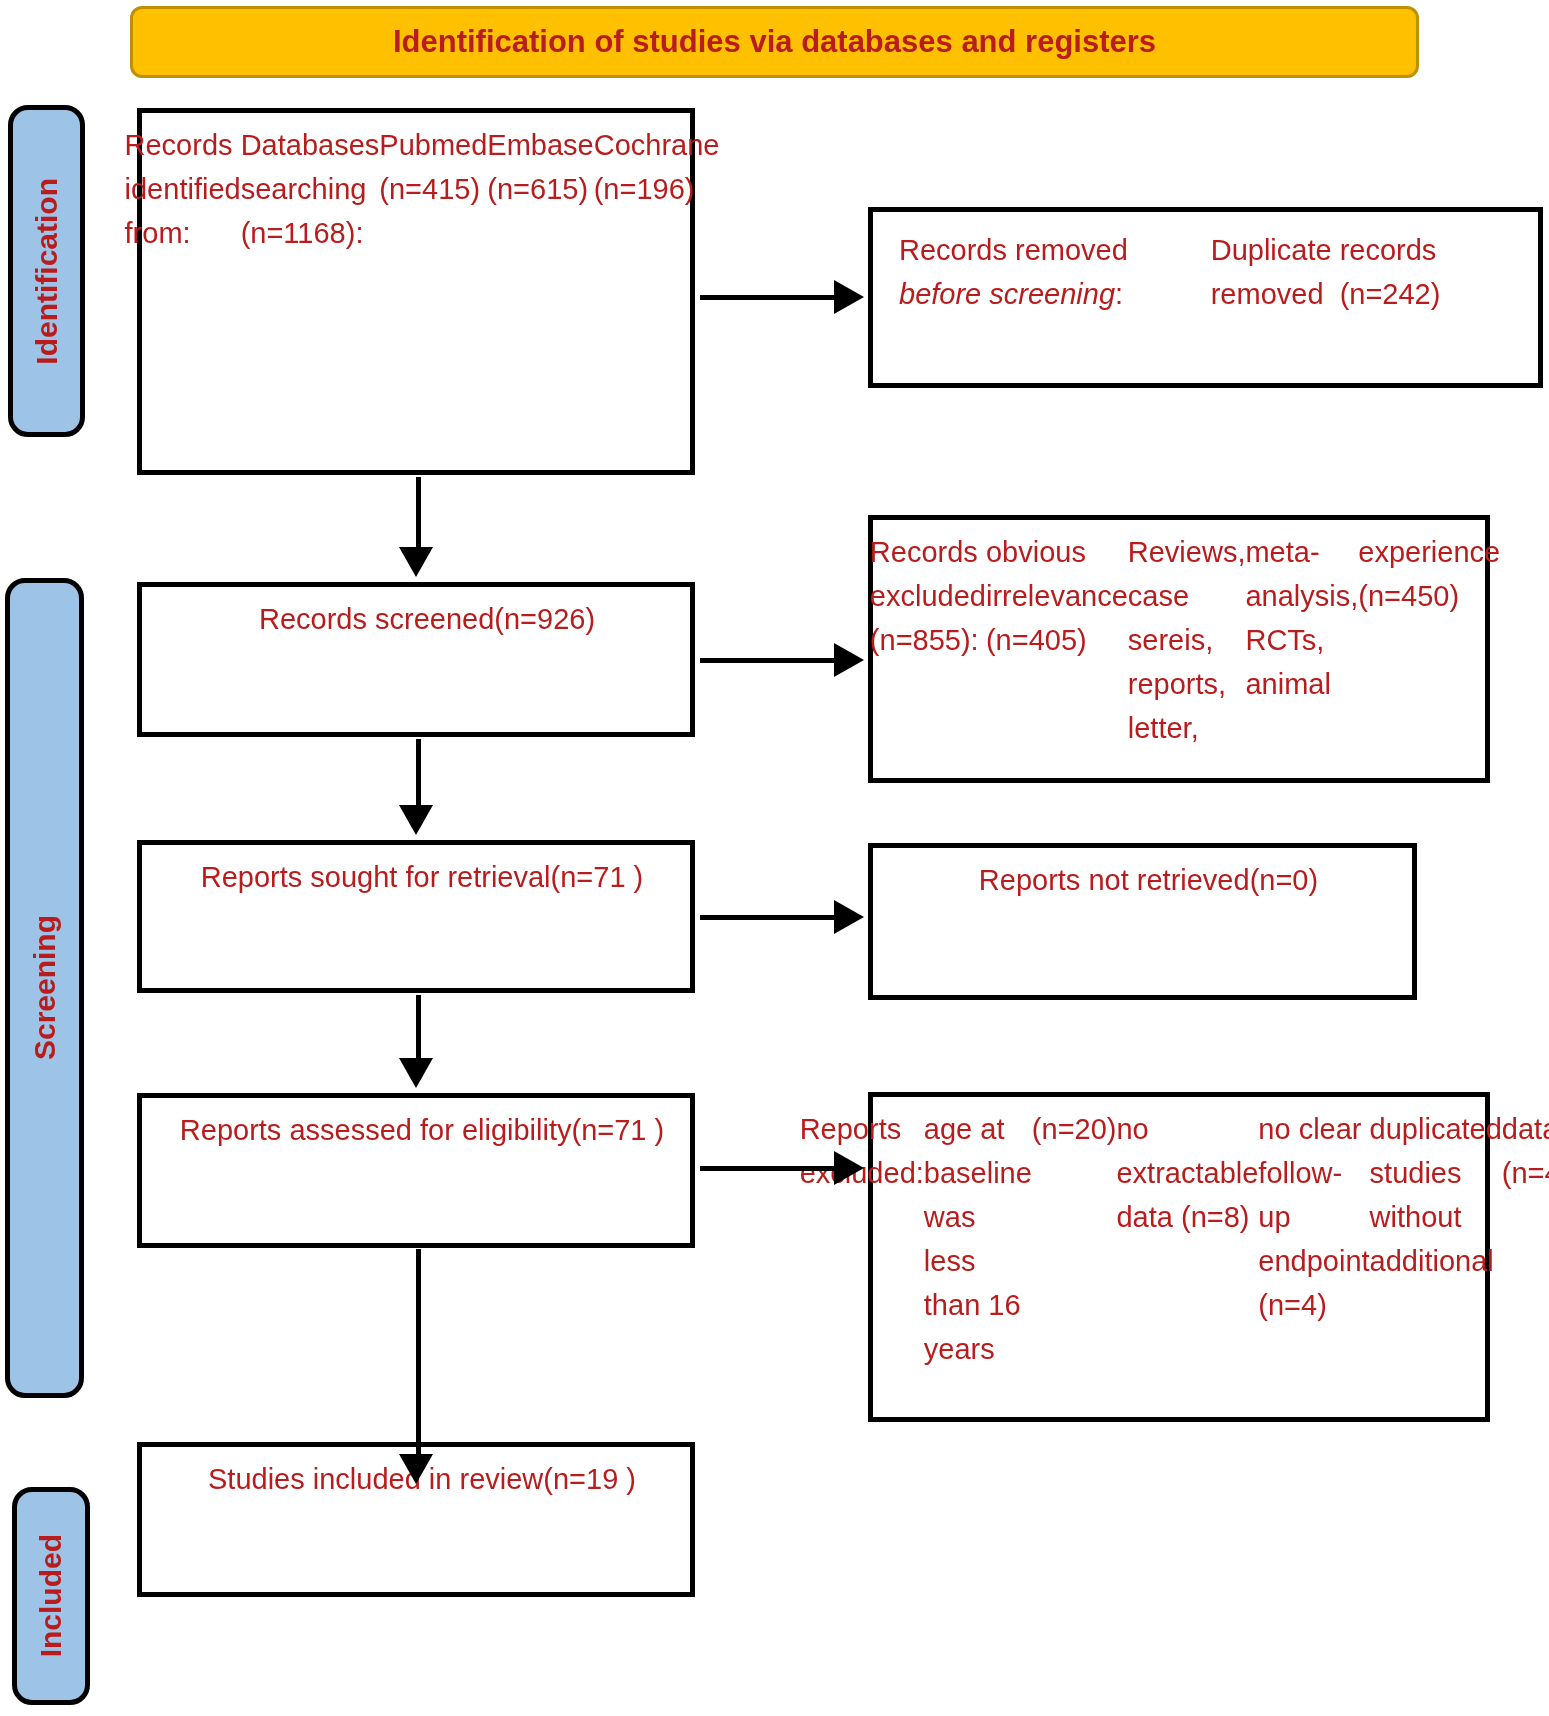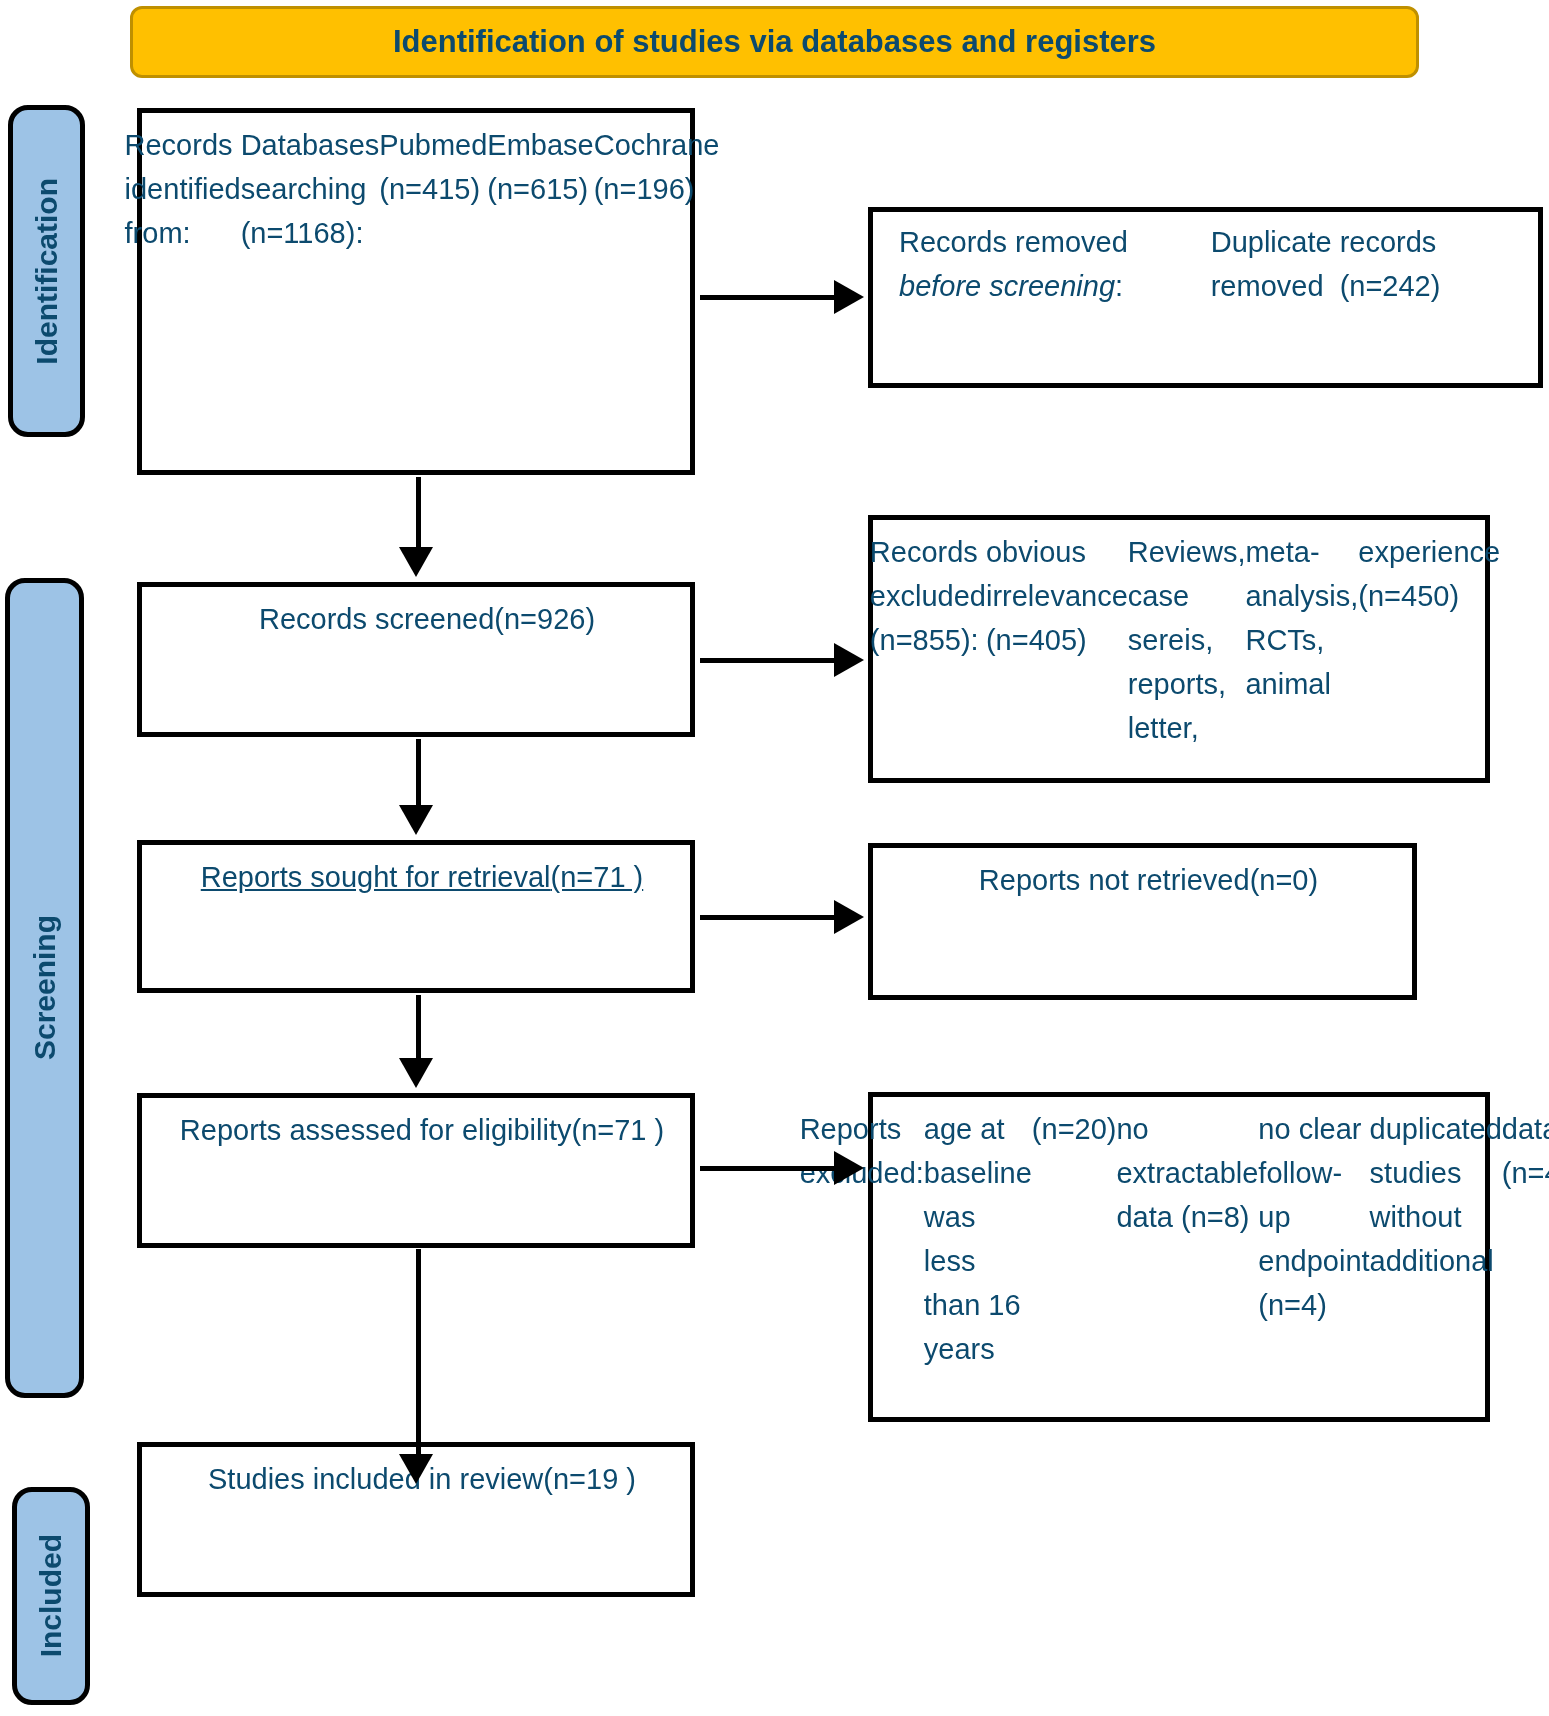--- a/index.html
+++ b/index.html
@@ -1,21 +1,21 @@
 <!DOCTYPE html>
 <html><head>
 <meta charset="utf-8">
 <style>
   html,body{margin:0;padding:0;background:#ffffff;}
   #diagram{
     position:relative;
     width:1327px;height:1716px;
     background:#ffffff;
     font-family:"Liberation Sans", sans-serif;
-    color:#0c4a6e;
+    color:#b91c1c;
   }
   
   .banner{
     position:absolute;left:130px;top:6px;width:1283px;height:66px;
     background:#FFC000;border:3px solid #BF9000;border-radius:12px;
     display:flex;align-items:center;justify-content:center;
     font-size:31px;font-weight:bold;
   }
   
   .stage{
@@ -35,24 +35,24 @@
   
   .box{
     position:absolute;
     background:#ffffff;border:5px solid #000000;
     box-sizing:border-box;
     display:flex;flex-direction:row;justify-content:center;
     padding:10px 14px 10px 26px;
     font-size:29px;line-height:44px;
   }
   .box .line{white-space:pre-wrap;}
-  .box.top-align{justify-content:flex-end;padding-top:8px;}
+  .box.top-align{justify-content:flex-end;padding-top:16px;}
   #box-records-identified{left:137px;top:108px;width:558px;height:367px;}
   #box-records-screened{left:137px;top:582px;width:558px;height:155px;padding-left:36px;}
-  #box-reports-sought{left:137px;top:840px;width:558px;height:153px;text-decoration:underline;}
+  #box-reports-sought{left:137px;top:840px;width:558px;height:153px;}
   #box-reports-assessed{left:137px;top:1093px;width:558px;height:155px;}
   #box-studies-included{left:137px;top:1442px;width:558px;height:155px;text-align:center;}
   #box-records-removed{left:868px;top:207px;width:675px;height:181px;}
   #box-records-excluded{left:868px;top:515px;width:622px;height:268px;}
   #box-reports-not-retrieved{left:868px;top:843px;width:549px;height:157px;}
   #box-reports-excluded{left:868px;top:1092px;width:622px;height:330px;}
   
   .vline{position:absolute;width:5px;background:#000;}
   .hline{position:absolute;height:5px;background:#000;}
   .ah-down{position:absolute;width:0;height:0;

